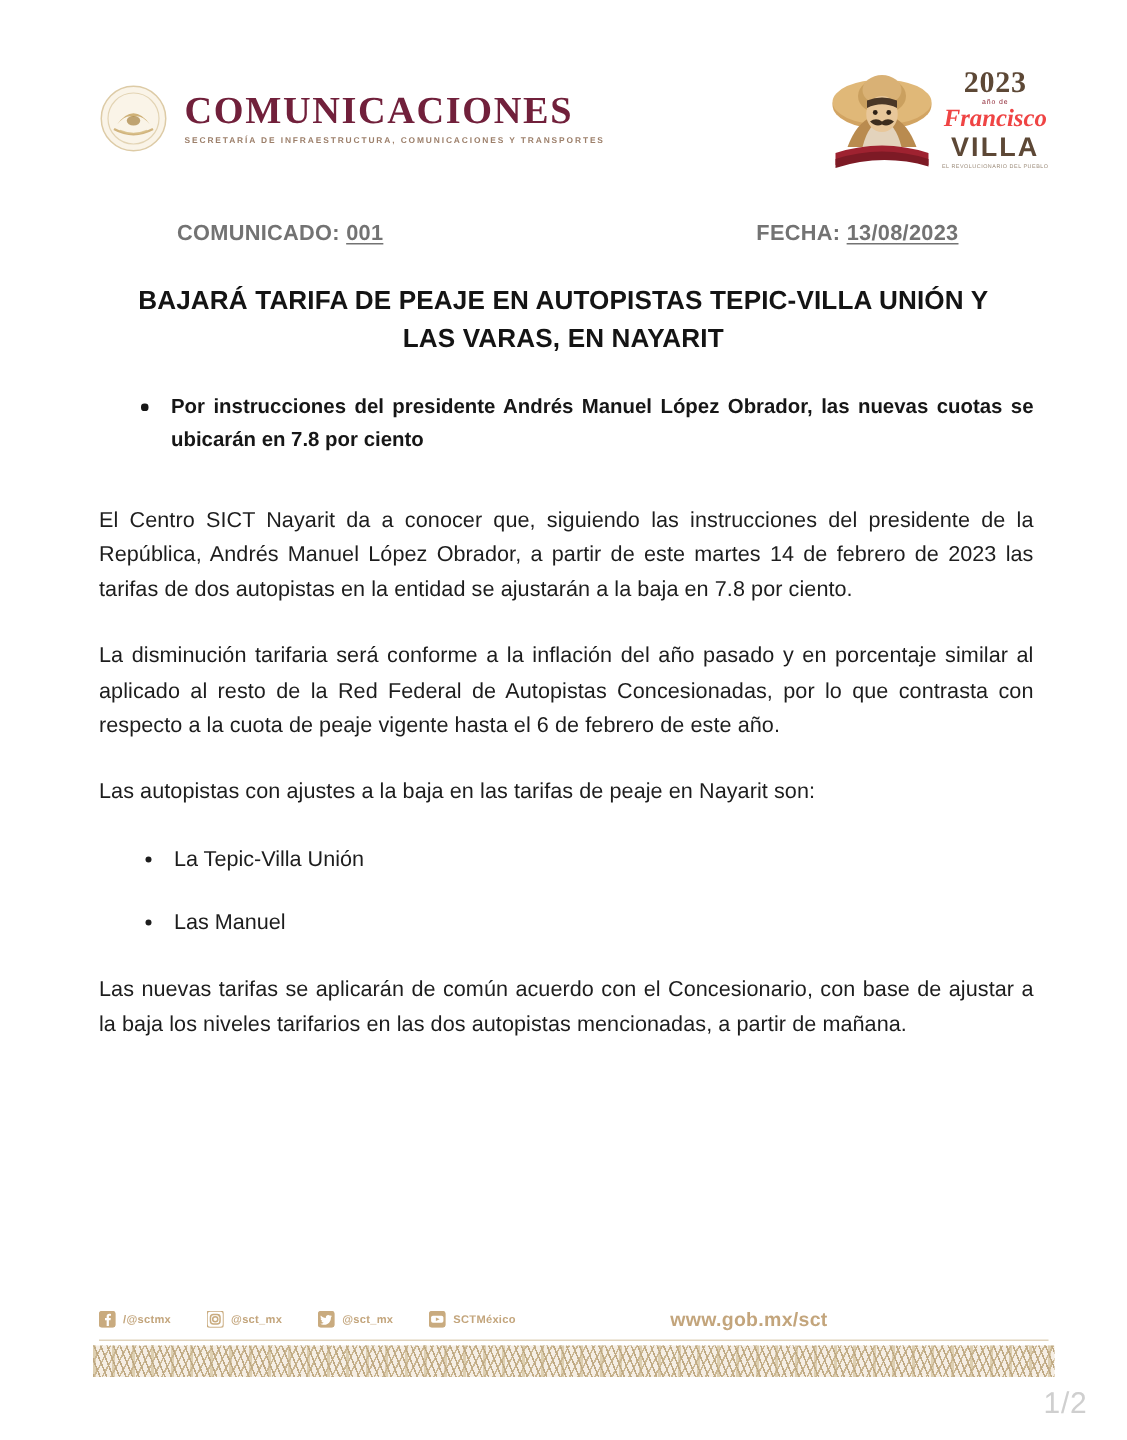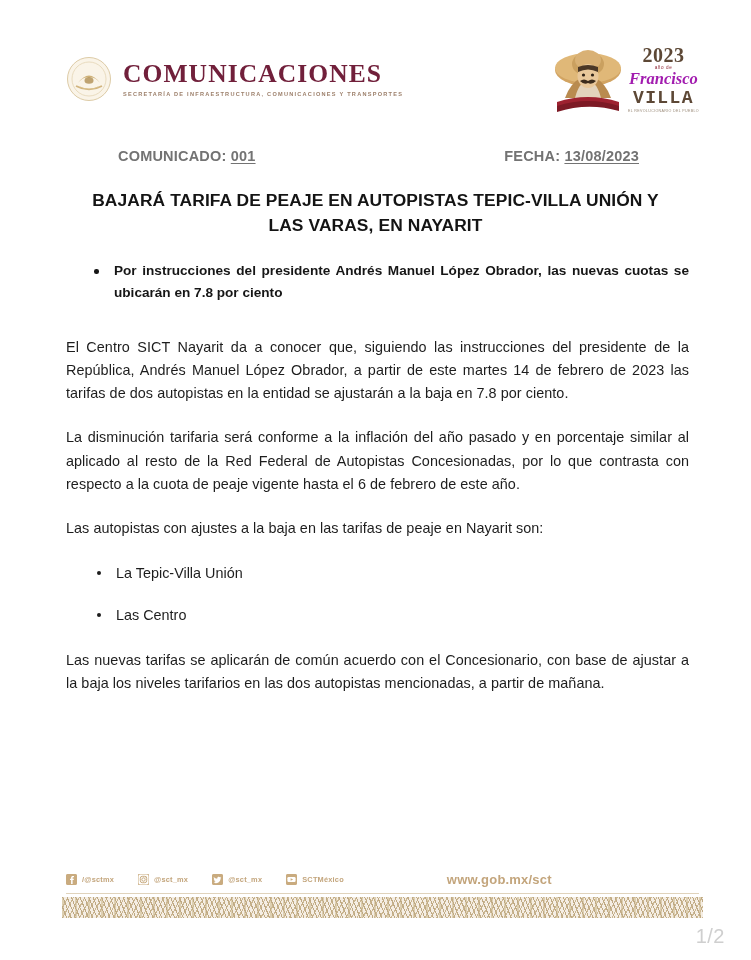--- a/index.html
+++ b/index.html
@@ -97,25 +97,25 @@
     font-size: 4.6px;
     letter-spacing: 0.6px;
     color: #8c2230;
     margin: 1px 0 0 0;
   }
   .villa-name {
     font-family: "Liberation Serif", serif;
     font-style: italic;
     font-size: 16.5px;
     font-weight: 700;
-    color: #a21caf;
+    color: #ef4444;
     margin-top: 1px;
   }
   .villa-last {
-    font-family: Liberation Mono, monospace;
+    font-family: Liberation Sans, sans-serif;
     font-size: 18px;
     font-weight: 700;
     letter-spacing: 1.4px;
     color: #5d4836;
     margin-top: 1px;
   }
   .villa-tag {
     font-size: 3.6px;
     letter-spacing: 0.35px;
     color: #9a8a78;
@@ -348,21 +348,21 @@
   <ul class="highlights">
     <li>Por instrucciones del presidente Andrés Manuel López Obrador, las nuevas cuotas se ubicarán en 7.8 por ciento</li>
   </ul>
 
   <div class="body-wrap">
     <p>El Centro SICT Nayarit da a conocer que, siguiendo las instrucciones del presidente de la República, Andrés Manuel López Obrador, a partir de este martes 14 de febrero de 2023 las tarifas de dos autopistas en la entidad se ajustarán a la baja en 7.8 por ciento.</p>
     <p>La disminución tarifaria será conforme a la inflación del año pasado y en porcentaje similar al aplicado al resto de la Red Federal de Autopistas Concesionadas, por lo que contrasta con respecto a la cuota de peaje vigente hasta el 6 de febrero de este año.</p>
     <p>Las autopistas con ajustes a la baja en las tarifas de peaje en Nayarit son:</p>
     <ul class="road-list">
       <li>La Tepic-Villa Unión</li>
-      <li>Las Centro</li>
+      <li>Las Manuel</li>
     </ul>
     <p>Las nuevas tarifas se aplicarán de común acuerdo con el Concesionario, con base de ajustar a la baja los niveles tarifarios en las dos autopistas mencionadas, a partir de mañana.</p>
   </div>
 
   <div class="footer">
     <div class="social-row">
 
       <div class="social">
         <span class="glyph">
           <svg viewBox="0 0 11 11" width="11" height="11" aria-hidden="true">

